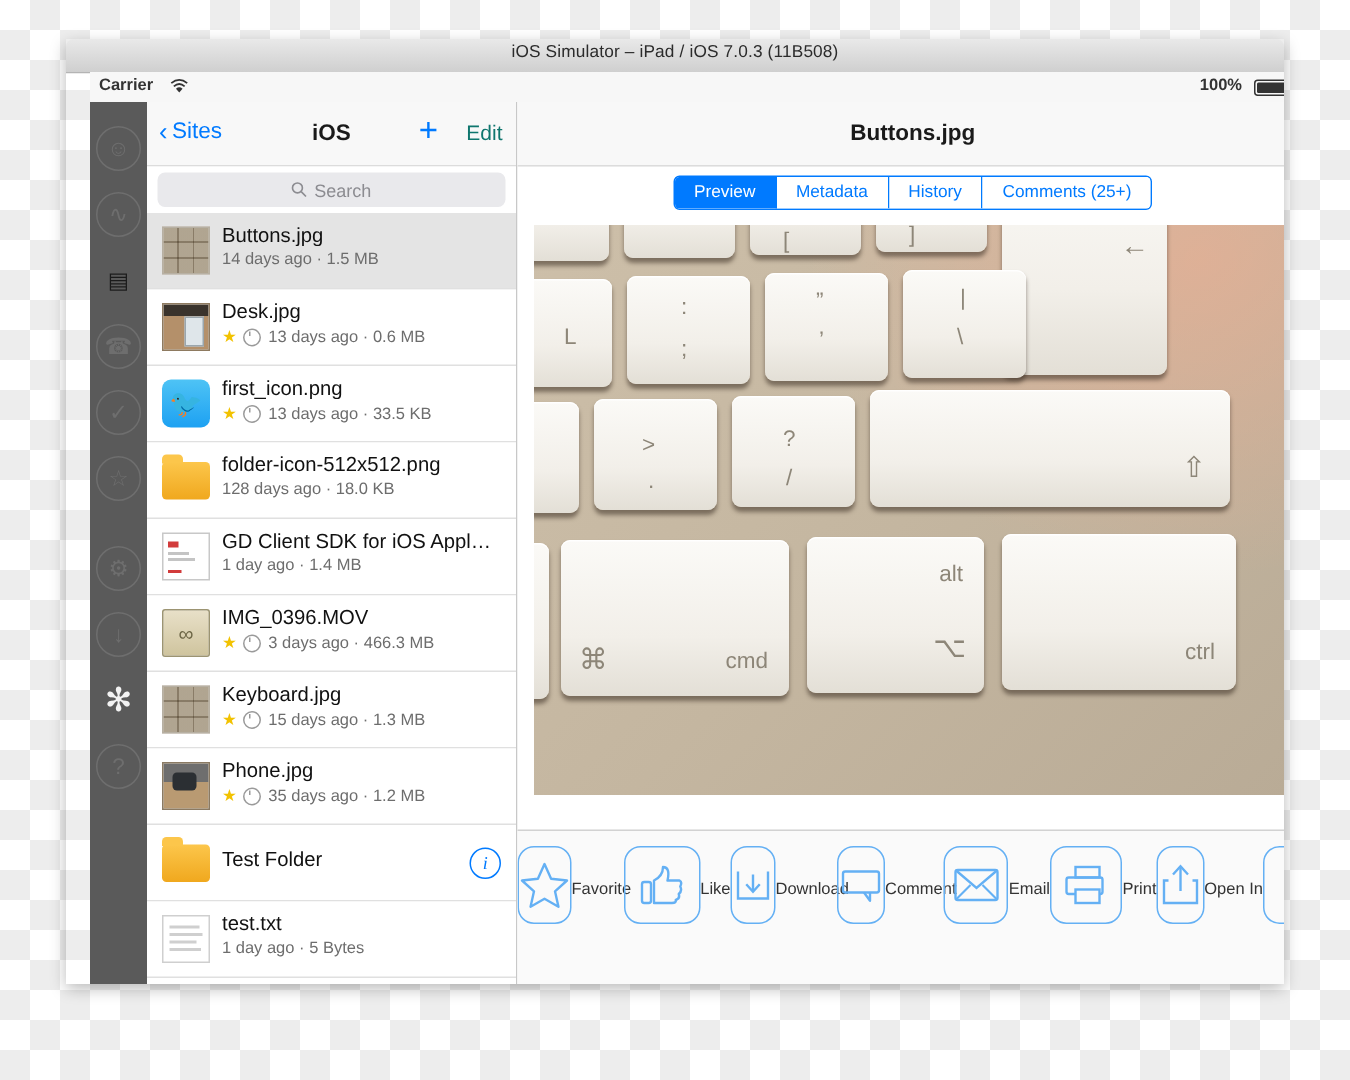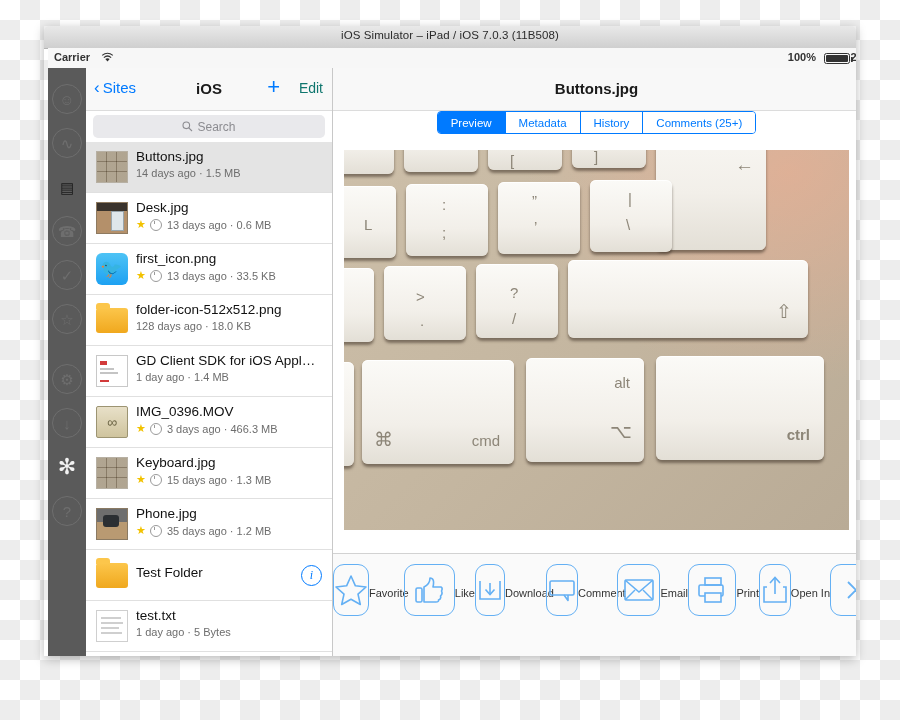--- a/index.html
+++ b/index.html
@@ -36,21 +36,21 @@
   }
   #titlebar .title {
     position: absolute; left: 0; top: 3px; width: 812px;
     text-align: center;
     font-size: 11.5px; color: #2b2b2b;
     letter-spacing: 0.1px;
   }
 
   
   #sim {
-    position: absolute; left: 4px; top: 22px;
+    position: absolute; left: 16px; top: 22px;
     width: 812px; height: 608px;
     background: #ffffff;
     border-radius: 20px;
   }
 
   
   #statusbar {
     position: absolute; left: 0; top: 0; width: 812px; height: 20px;
     background: #f7f7f7;
     border-bottom: 1px solid #dcdcdc;
@@ -298,21 +298,21 @@
     position: absolute; left: 0; top: 0; width: 527px; height: 42px;
     background: #f8f8f8; border-bottom: 1px solid #dcdcdc;
   }
   #detail-title {
     position: absolute; left: 0; top: 12px; width: 527px;
     text-align: center; font-size: 15px; font-weight: bold; color: #1a1a1a;
   }
 
   #segwrap {
     position: absolute; left: 0; top: 43px; width: 527px; height: 34px;
-    display: flex; align-items: flex-start; justify-content: center;
+    display: flex; align-items: center; justify-content: center;
   }
   #segment {
     display: flex; height: 21px;
     border: 1px solid #007aff; border-radius: 4px; overflow: hidden;
   }
   .seg {
     display: flex; align-items: center; justify-content: center;
     padding: 0 13px;
     font-size: 11.5px; color: #007aff;
     background: #ffffff;
@@ -659,21 +659,21 @@
 
               <div class="key" style="left:-60px; top:212px; width:70px; height:104px;"></div>
               <div class="key" style="left:18px; top:210px; width:152px; height:104px;">
                 <span class="lbl big" style="left:12px; top:68px;">⌘</span>
                 <span class="lbl" style="right:14px; top:72px;">cmd</span>
               </div>
               <div class="key" style="left:182px; top:208px; width:118px; height:104px;">
                 <span class="lbl" style="right:14px; top:16px;">alt</span>
                 <span class="lbl big" style="right:12px; top:62px;">⌥</span>
               </div>
-              <div class="key" style="left:312px; top:206px; width:168px; height:104px;font-weight:bold;">
+              <div class="key" style="left:312px; top:206px; width:156px; height:104px;">
                 <span class="lbl" style="right:14px; top:70px;">ctrl</span>
               </div>
             </div>
           </div>
 
           <div id="actionbar">
 
             <div class="action">
               <div class="abox">
                 <svg width="34" height="34" viewBox="0 0 34 34">

